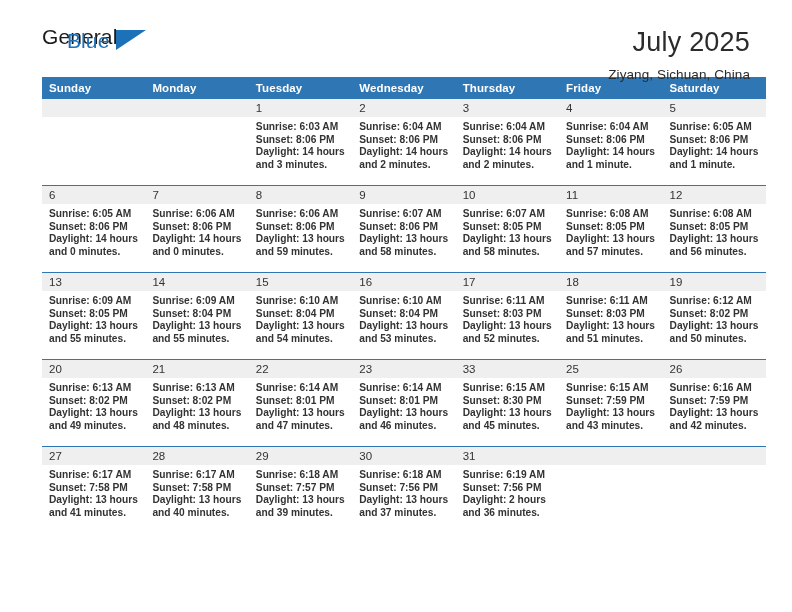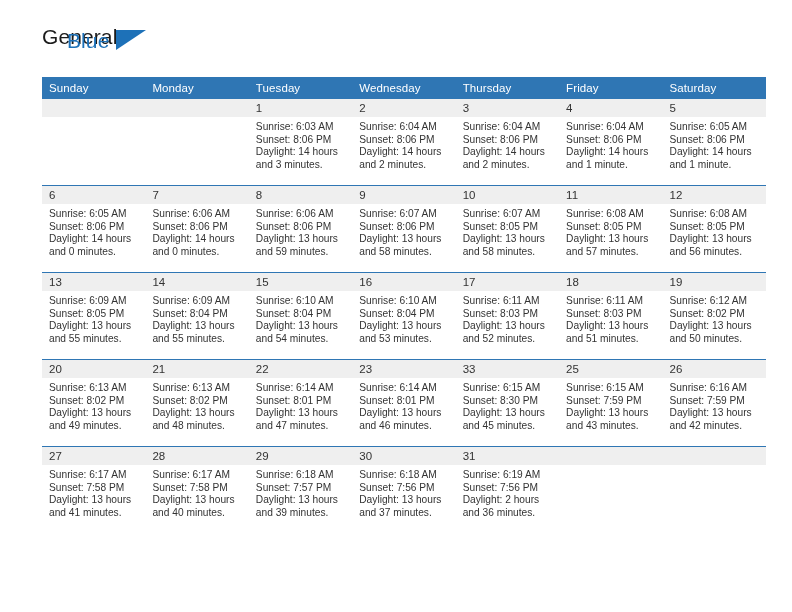--- a/index.html
+++ b/index.html
@@ -87,21 +87,21 @@
   
   .calendar {
     width: 724px;
     border-collapse: collapse;
     table-layout: fixed;
     margin-top: 5px;
   }
   .calendar th {
     background: #2f76b4;
     color: #ffffff;
-    font-weight: normal;
+    font-weight: bold;
     font-size: 11.5px;
     text-align: left;
     padding: 5px 0 5px 7px;
     height: 19px;
     box-sizing: border-box;
     letter-spacing: .1px;
   }
   .calendar td {
     vertical-align: top;
     padding: 0;
@@ -123,20 +123,21 @@
     padding: 3px 0 3px 7px;
     height: 18px;
     box-sizing: border-box;
     line-height: 12px;
   }
   .details {
     padding: 4px 6px 0 7px;
     font-size: 10.2px;
     line-height: 12.6px;
     color: #333333;
+    font-weight: bold;
   }
   .details div {
     white-space: normal;
   }
   .details .daylight {
     
   }
 </style>
 </head>
 <body>
@@ -145,20 +146,22 @@
 
   <div class="topbar">
 
     <div class="logo">
       <span class="logo-general">General</span>
       <span class="logo-tri"></span>
       <span class="logo-blue">Blue</span>
     </div>
 
     <div class="titlebox">
+      <div class="month-title">July 2025</div>
+      <div class="location">Ziyang, Sichuan, China</div>
     </div>
 
   </div>
 
   <table class="calendar">
     <thead>
       <tr>
         <th>Sunday</th>
         <th>Monday</th>
         <th>Tuesday</th>

